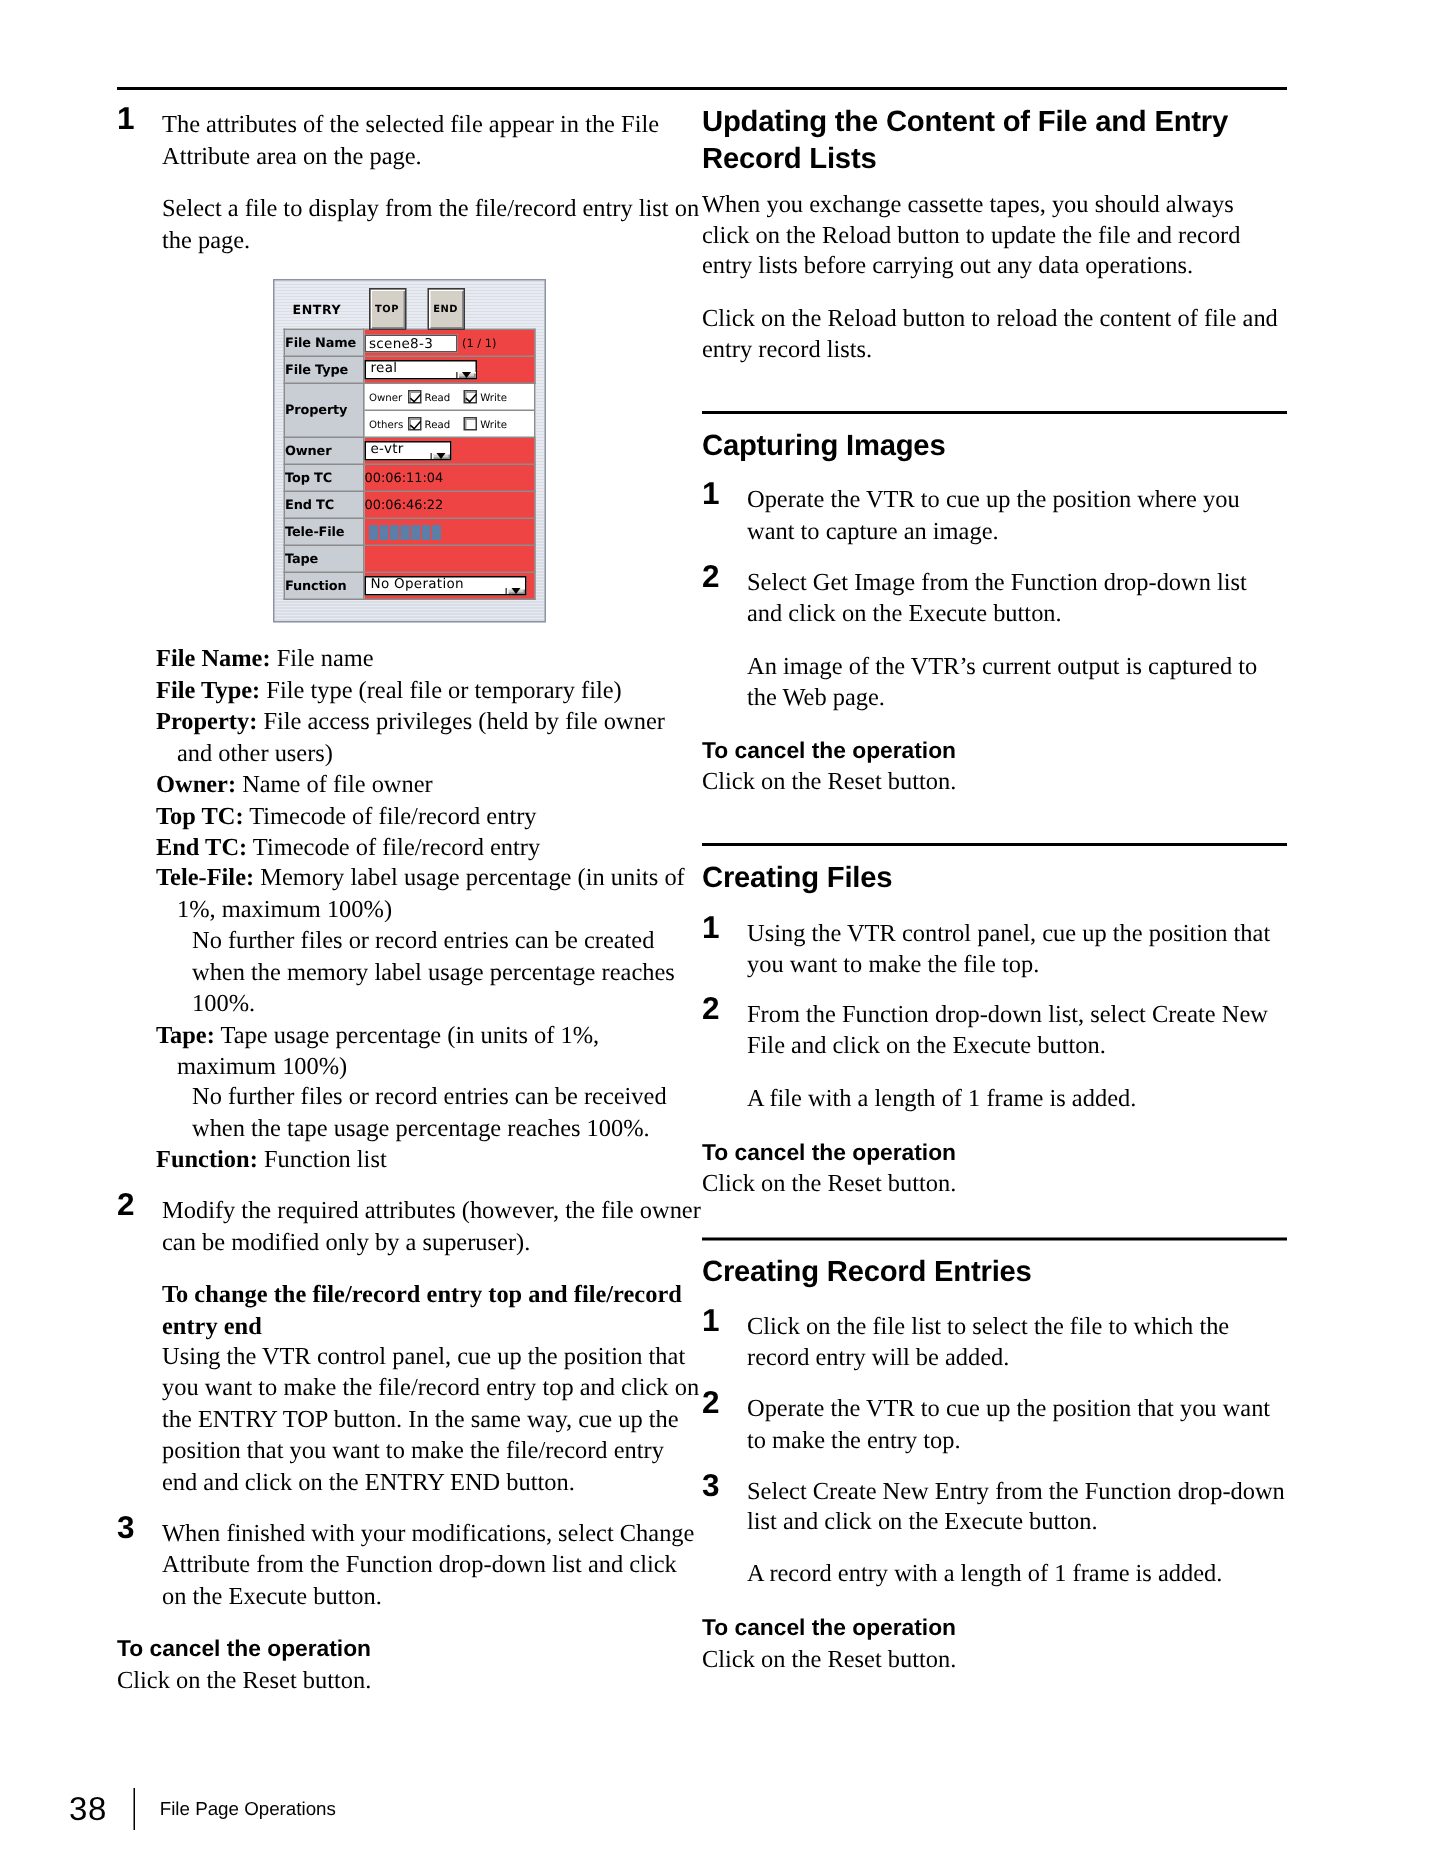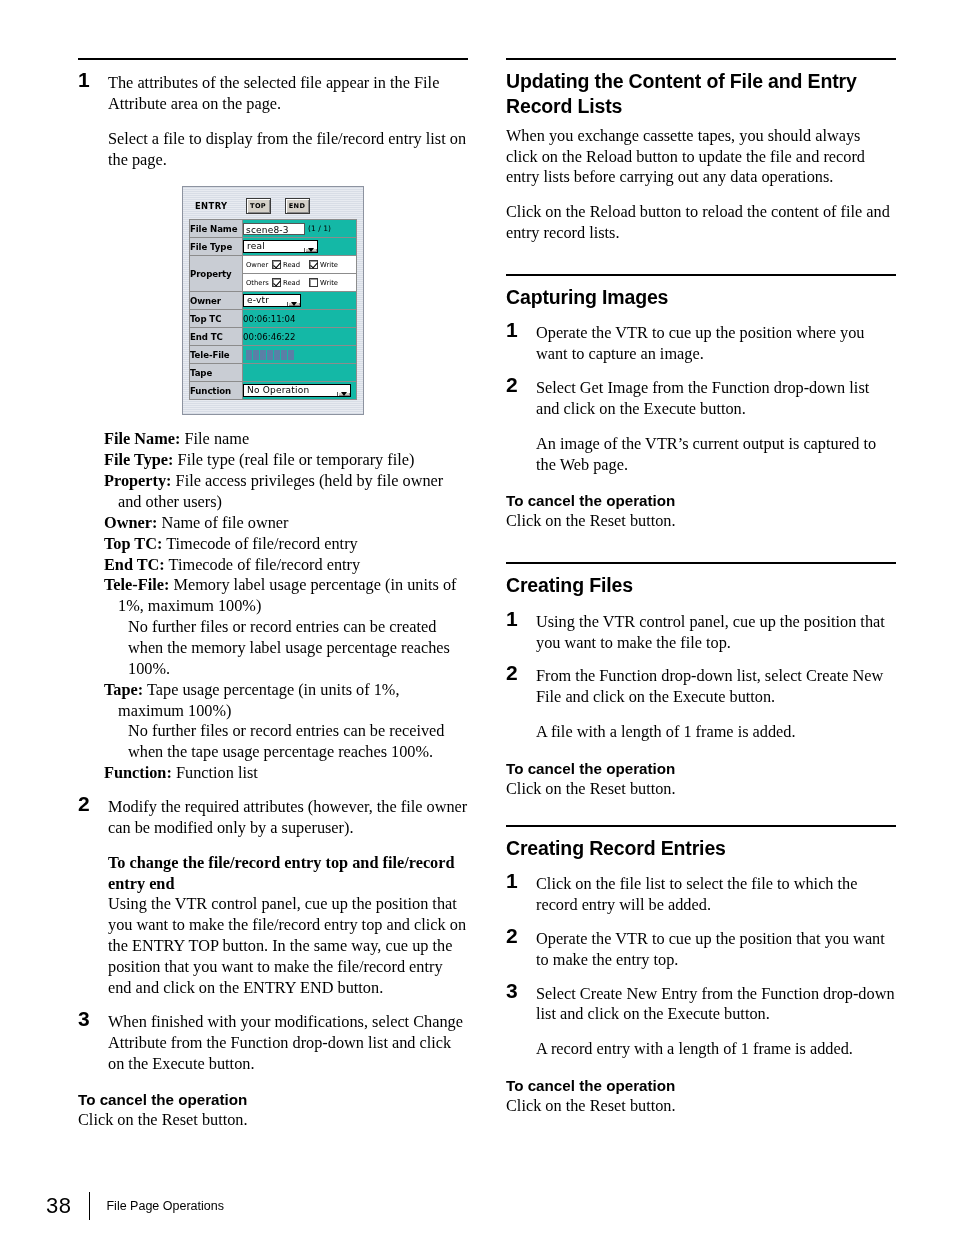--- a/index.html
+++ b/index.html
@@ -17,21 +17,21 @@
   }
 
   .page { position: relative; width: 954px; height: 1244px; }
 
   .col {
     position: absolute;
     top: 58px;
     width: 390px;
   }
   .col-left  { left: 78px; }
-  .col-right { left: 506px; }
+  .col-right { left: 468px; }
 
   
   .section { margin-bottom: 0; }
   .rule {
     border-top: 2.2px solid #000;
     width: 100%;
     margin: 0 0 9px 0;
   }
   h2.head {
     font-family: "Liberation Sans", sans-serif;
@@ -134,21 +134,21 @@
   }
   .shot-topbar .entry-label {
     font-size: 8.4px;
     font-weight: bold;
     letter-spacing: 0.4px;
     color: #000;
     flex: 0 0 auto;
   }
   .btn3d {
     width: 25px;
-    height: 16px;
+    height: 28px;
     margin-left: 14px;
     border: 1px solid #3a3a3a;
     background: #d4d0c8;
     box-shadow: inset 1px 1px 0 #ffffff, inset -1px -1px 0 #8a8a8a;
     font-size: 6.6px;
     font-weight: bold;
     letter-spacing: 0.3px;
     display: flex;
     align-items: center;
     justify-content: center;
@@ -172,21 +172,21 @@
   td.lab {
     width: 52px;
     background: #c9cdd4;
     font-size: 8.6px;
     font-weight: bold;
     color: #000;
     padding-left: 4px;
     letter-spacing: -0.1px;
   }
   td.val {
-    background: #14b8a6;
+    background: #ef4444;
     padding-left: 4px;
     font-size: 8.6px;
     color: #000;
   }
   .txtbox {
     display: inline-block;
     border: 1px solid #555;
     background: #fff;
     height: 12px;
     line-height: 12px;

